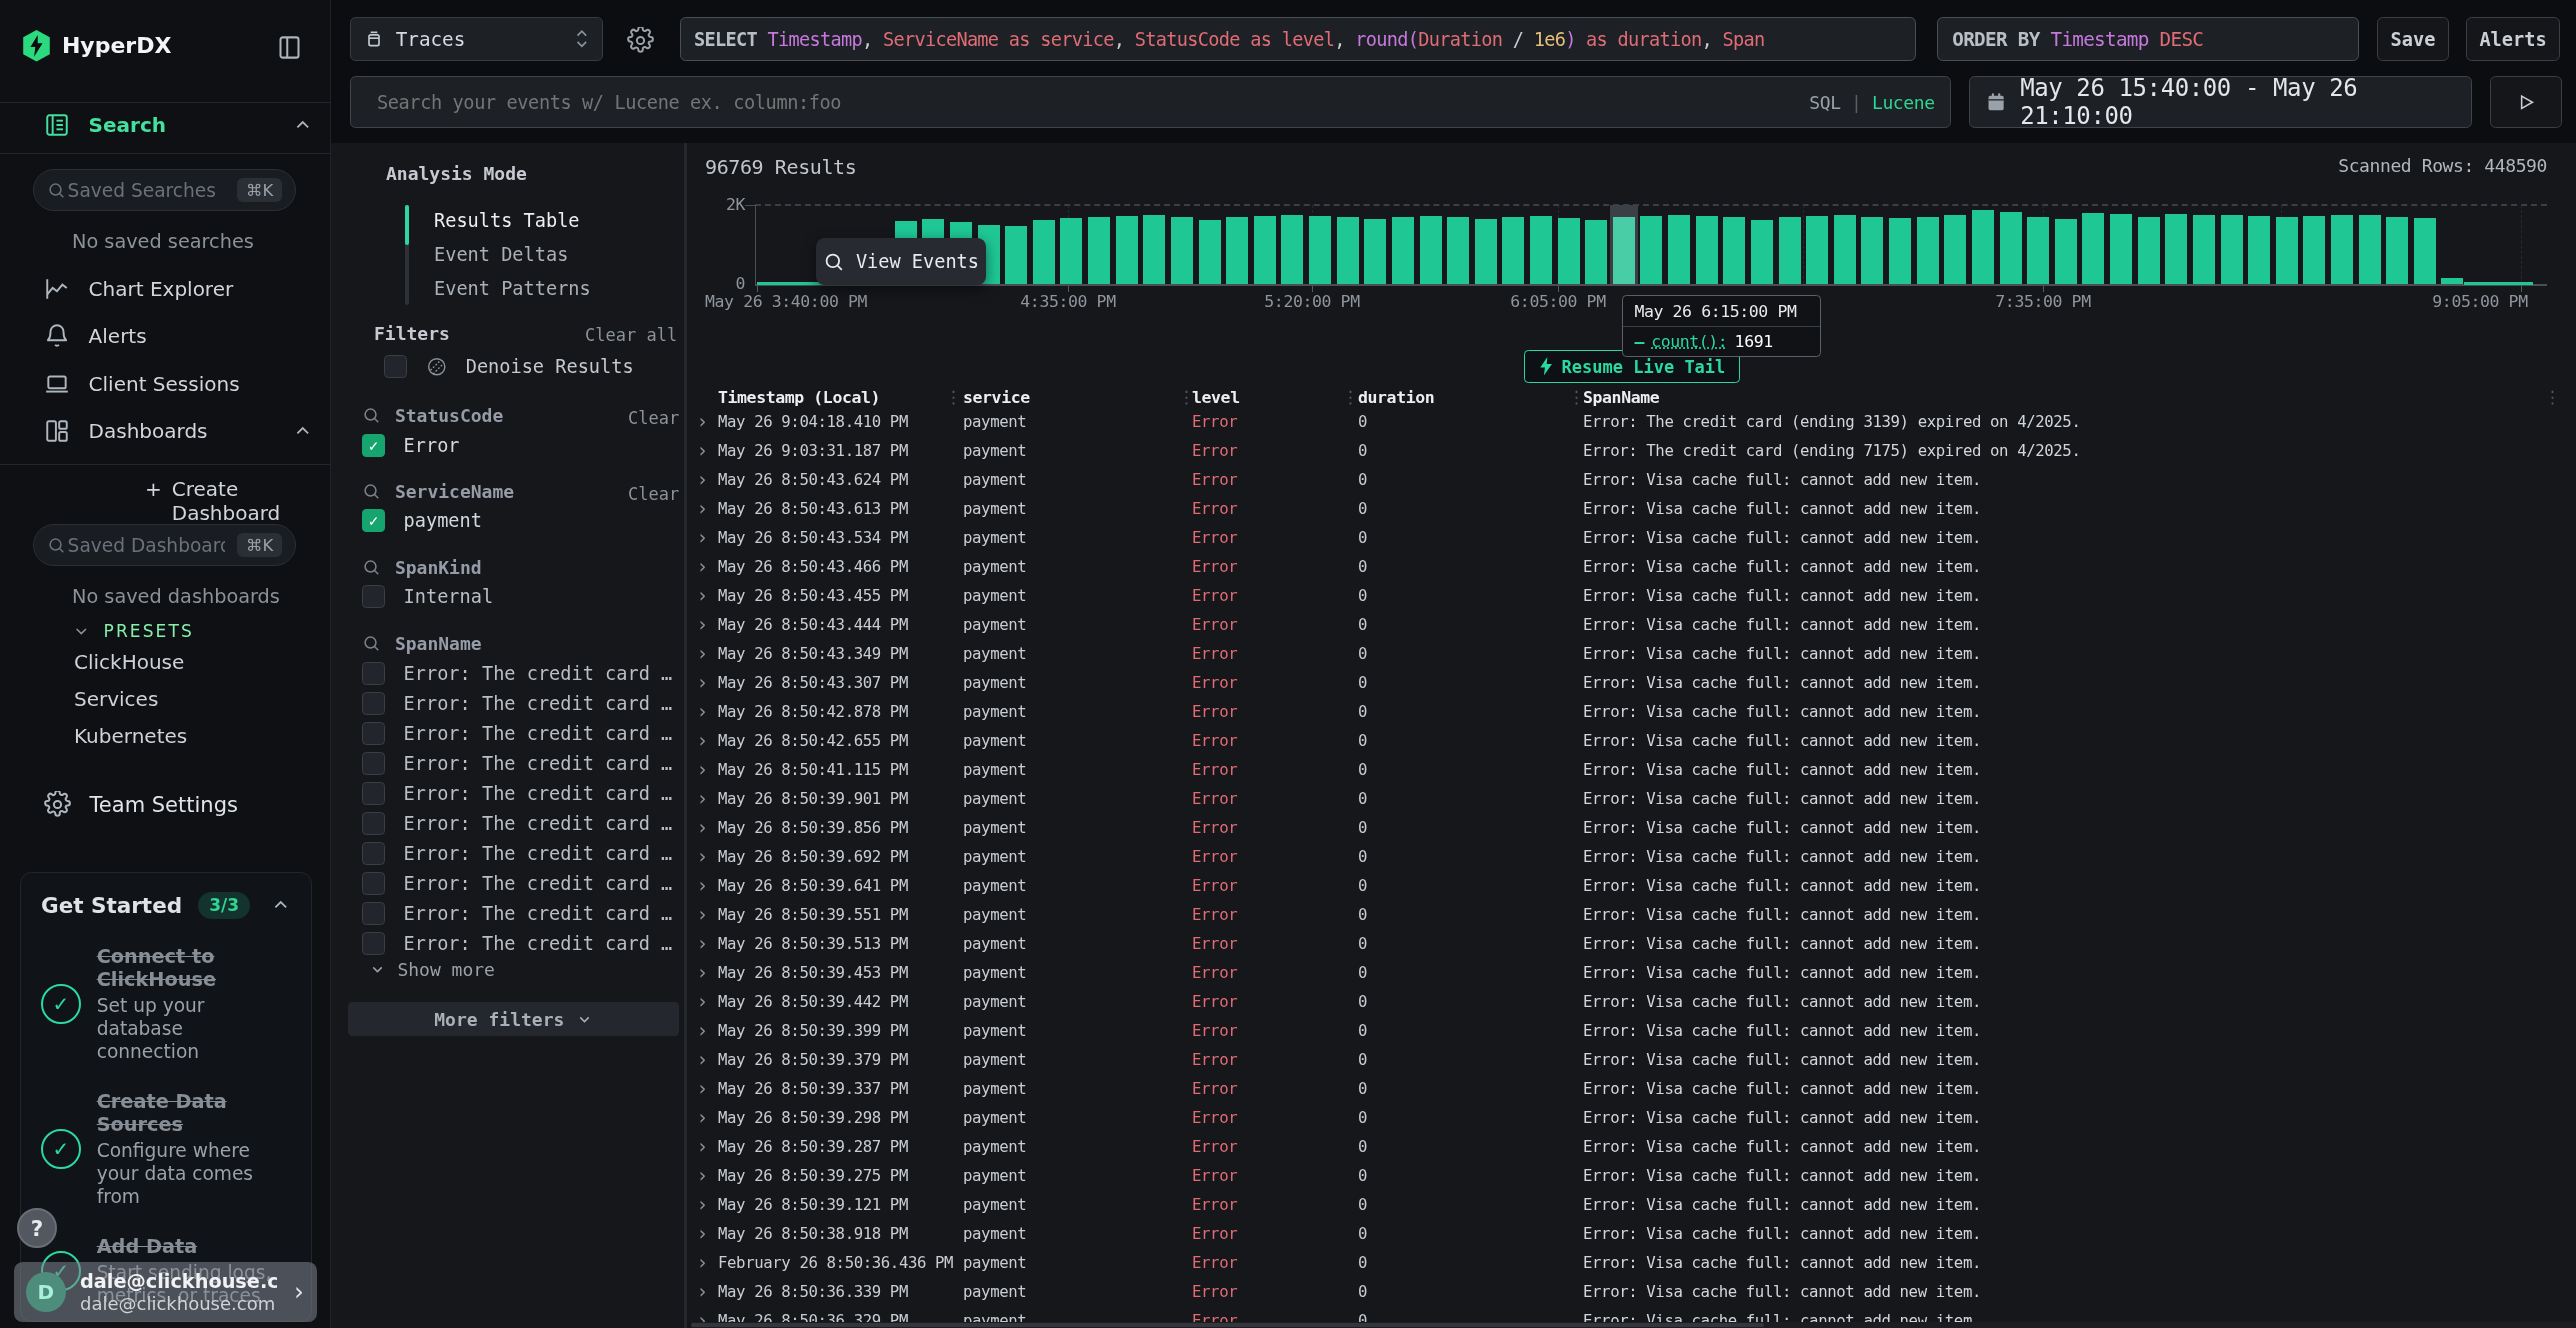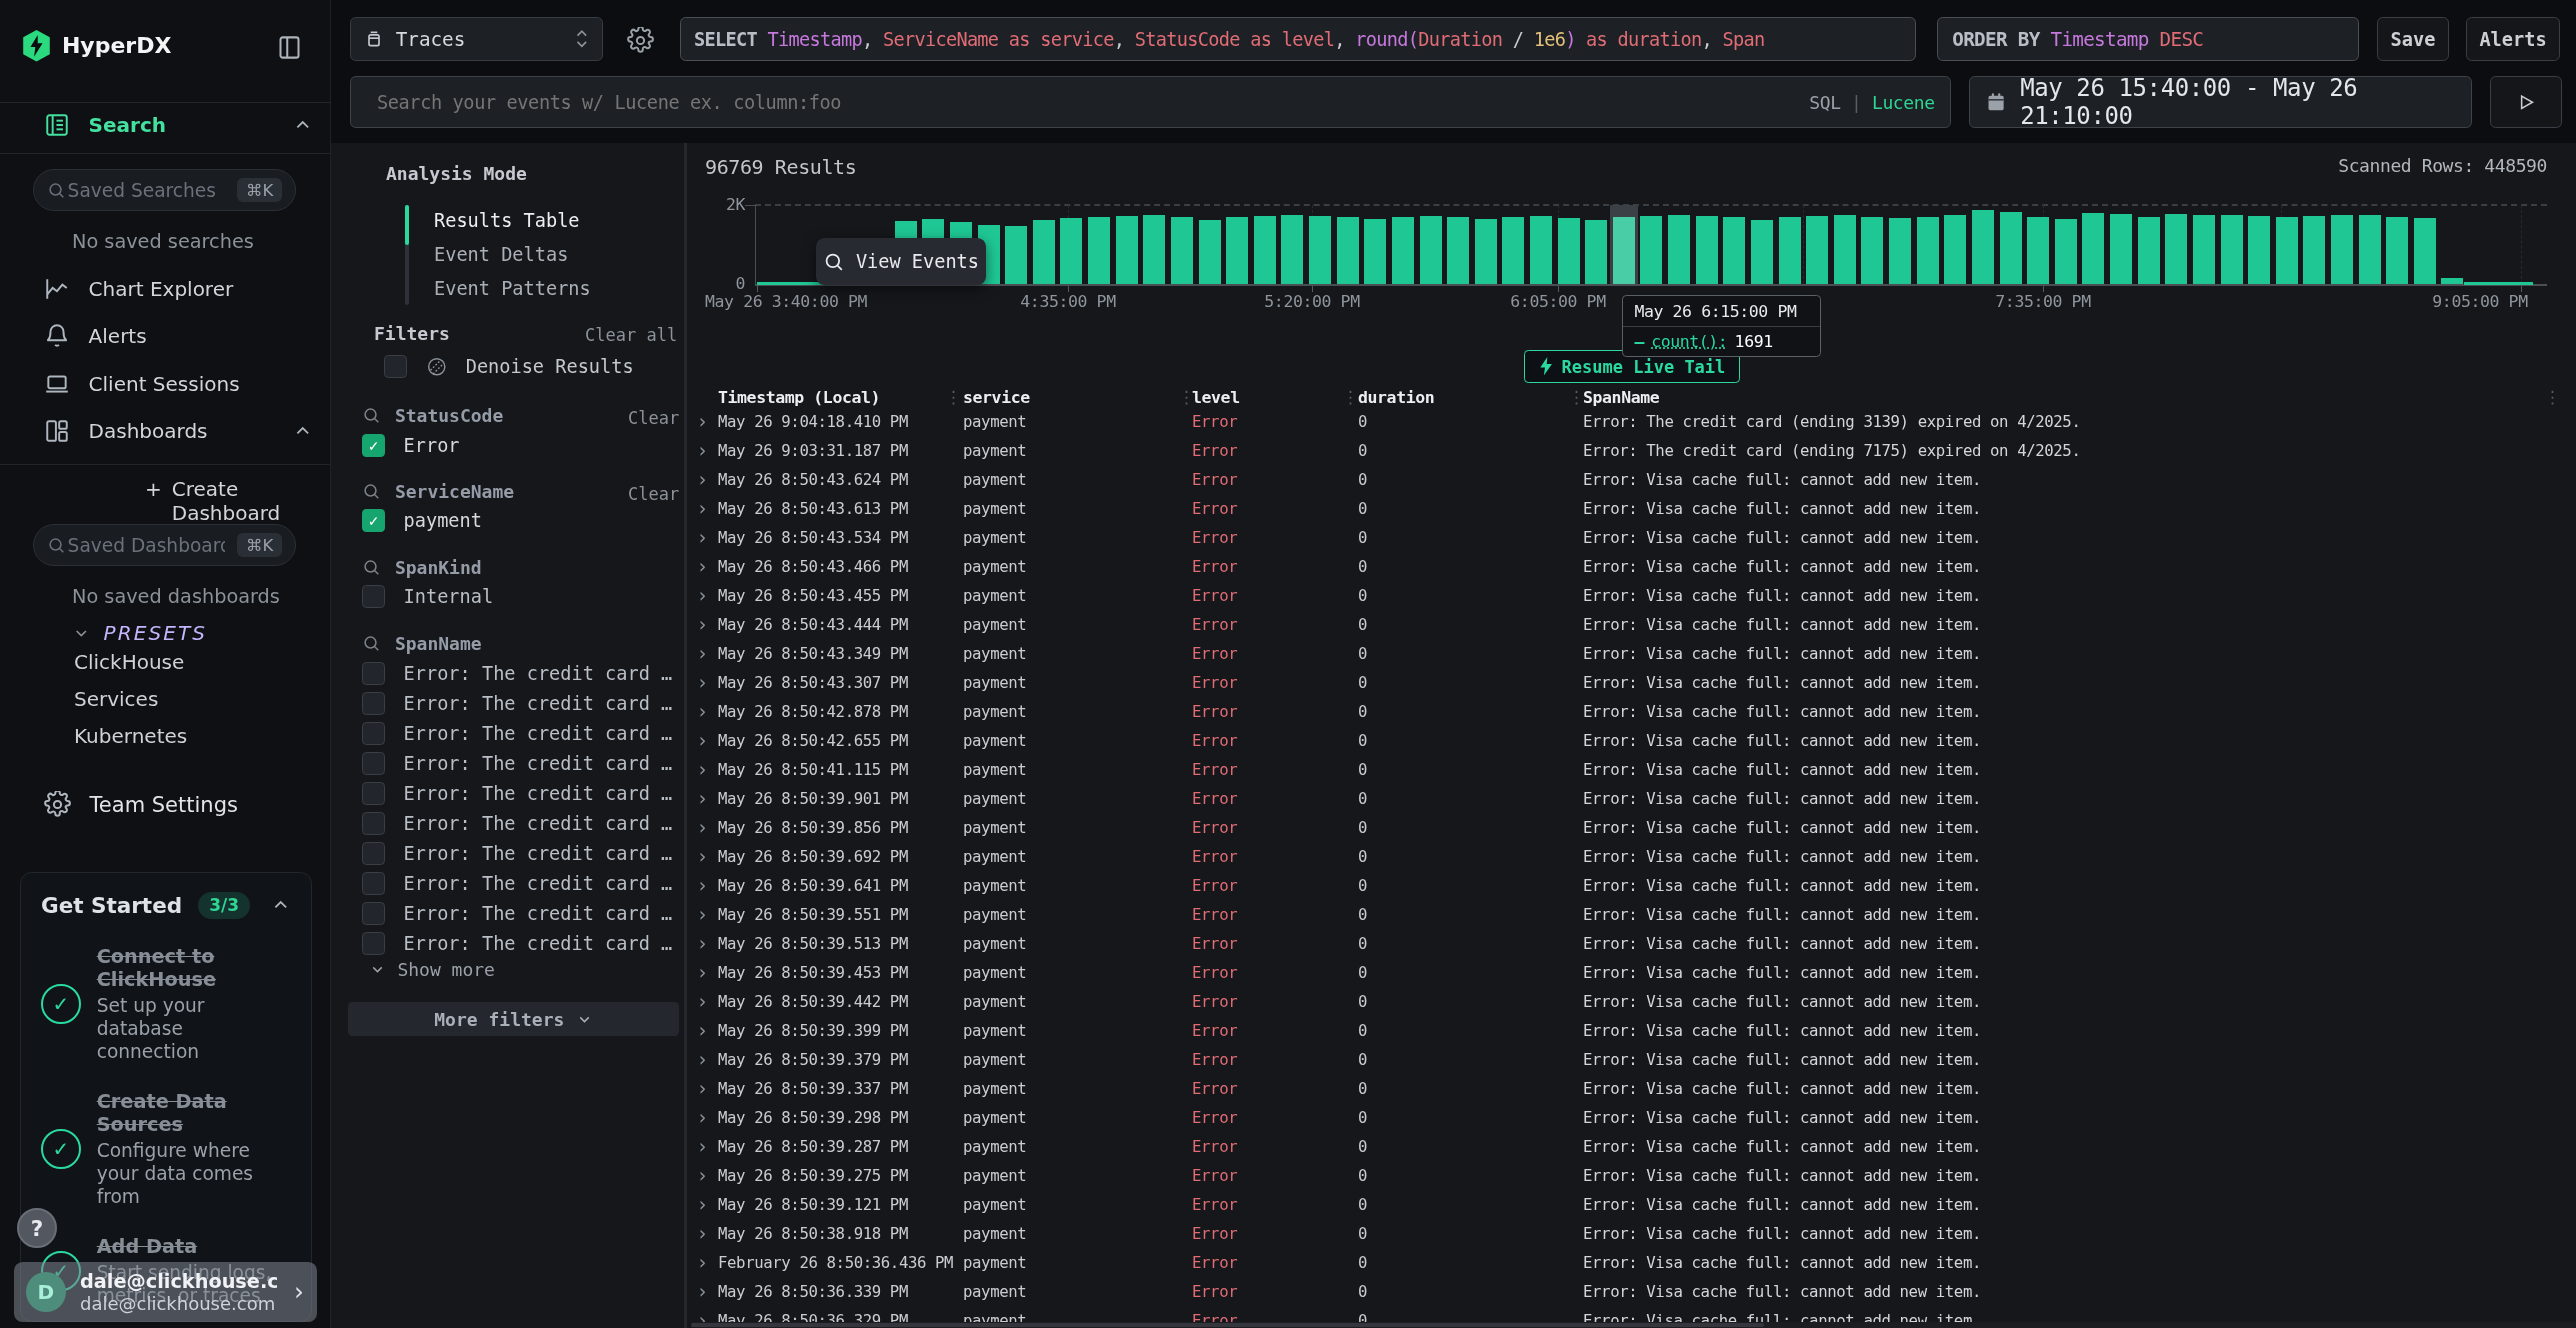--- a/index.html
+++ b/index.html
@@ -249,21 +249,21 @@
         </svg>
       <input placeholder="Saved Dashboards" style="">
       <span class="kbd">⌘K</span>
     </div>
     <div class="abs muted" style="left:72px;top:585px;font-size:19.3px;">No saved dashboards</div>
 
     <div class="abs" style="left:72px;top:621px;display:flex;align-items:center;gap:13px;cursor:pointer;">
       <svg width="18.6" height="18.6" viewBox="0 0 24 24" fill="none" stroke="#8b9299" stroke-width="2">
           <polyline points="6,9 12,15 18,9"></polyline>
         </svg>
-      <span class="sans" style="font-size:20px;letter-spacing:2.1px;color:#c4b5fd;font-style:italic;">PRESETS</span>
+      <span class="sans" style="font-size:17px;letter-spacing:2.1px;color:#86efac;">PRESETS</span>
     </div>
     <div class="abs" style="left:0;top:650px;width:331px;">
 
     <div class="sans" style="margin:0 0 13px 74px;font-size:20px;color:#ced2d8;cursor:pointer;">ClickHouse</div>
         <div class="sans" style="margin:0 0 13px 74px;font-size:20px;color:#ced2d8;cursor:pointer;">Services</div>
         <div class="sans" style="margin:0 0 13px 74px;font-size:20px;color:#ced2d8;cursor:pointer;">Kubernetes</div>
       </div>
 
     <div class="navitem" style="top:791px;color:#e1e4e8;font-size:21px;">
       <svg width="27" height="27" viewBox="0 0 24 24" fill="none" stroke="#aeb6bf" stroke-width="1.8">

